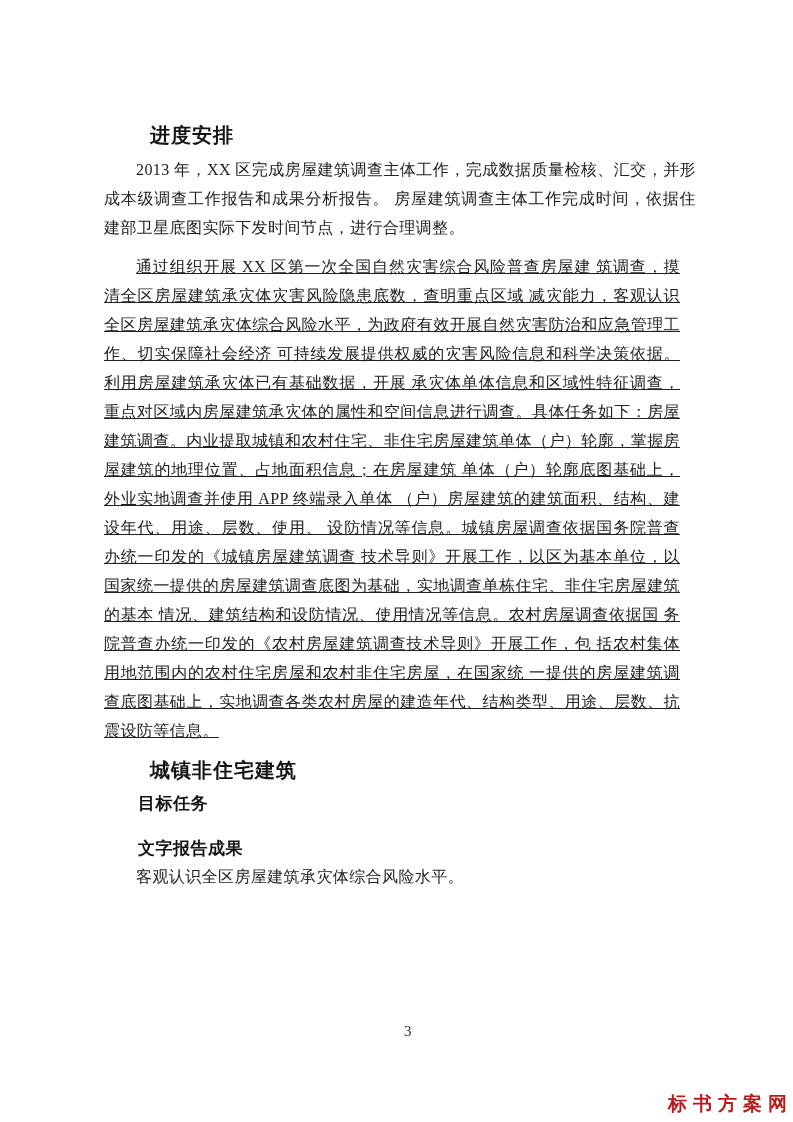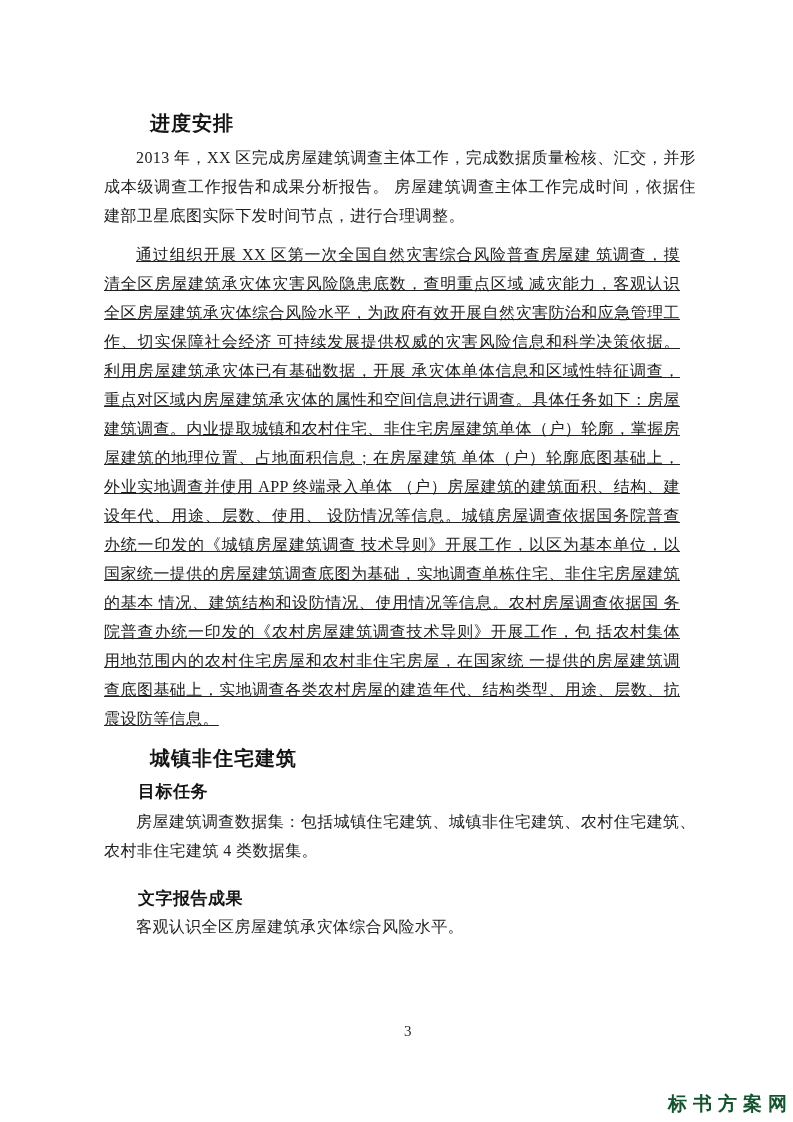--- a/index.html
+++ b/index.html
@@ -12,21 +12,21 @@
     width: 793px;
     height: 1122px;
     background: #ffffff;
     overflow: hidden;
     font-family: "Liberation Serif", "DejaVu Serif", serif;
     color: #212121;
   }
   .content {
     position: absolute;
     left: 104px;
-    top: 4px;
+    top: 16px;
     width: 592px;
     padding-top: 106px;
   }
   .h1 {
     font-family: "Liberation Sans", "DejaVu Sans", sans-serif;
     font-size: 20px;
     font-weight: bold;
     color: #141414;
     line-height: 26px;
     margin: 0 0 0 46px;
@@ -61,21 +61,21 @@
     top: 1023px;
     font-size: 15px;
     color: #2a2a2a;
     font-family: "Liberation Serif", "DejaVu Serif", serif;
   }
   .watermark {
     position: absolute;
     right: 6px;
     bottom: 8px;
     text-align: center;
-    color: #14532d;
+    color: #b91c1c;
     font-family: "Liberation Sans", "DejaVu Sans", sans-serif;
     font-weight: bold;
     line-height: 1.05;
   }
   .wm-cn {
     font-size: 19px;
     letter-spacing: 6px;
     margin-right: -6px; 
     display: block;
   }
@@ -94,21 +94,20 @@
 
     <div class="para">2013 年，XX 区完成房屋建筑调查主体工作，完成数据质量检核、汇交，并形成本级调查工作报告和成果分析报告。 房屋建筑调查主体工作完成时间，依据住建部卫星底图实际下发时间节点，进行合理调整。</div>
 
 
     <div class="para big">通过组织开展 XX 区第一次全国自然灾害综合风险普查房屋建 筑调查，摸清全区房屋建筑承灾体灾害风险隐患底数，查明重点区域 减灾能力，客观认识全区房屋建筑承灾体综合风险水平，为政府有效开展自然灾害防治和应急管理工作、切实保障社会经济 可持续发展提供权威的灾害风险信息和科学决策依据。利用房屋建筑承灾体已有基础数据，开展 承灾体单体信息和区域性特征调查，重点对区域内房屋建筑承灾体的属性和空间信息进行调查。具体任务如下：房屋建筑调查。内业提取城镇和农村住宅、非住宅房屋建筑单体（户）轮廓，掌握房屋建筑的地理位置、占地面积信息；在房屋建筑 单体（户）轮廓底图基础上，外业实地调查并使用 APP 终端录入单体 （户）房屋建筑的建筑面积、结构、建设年代、用途、层数、使用、 设防情况等信息。城镇房屋调查依据国务院普查办统一印发的《城镇房屋建筑调查 技术导则》开展工作，以区为基本单位，以国家统一提供的房屋建筑调查底图为基础，实地调查单栋住宅、非住宅房屋建筑的基本 情况、建筑结构和设防情况、使用情况等信息。农村房屋调查依据国 务院普查办统一印发的《农村房屋建筑调查技术导则》开展工作，包 括农村集体用地范围内的农村住宅房屋和农村非住宅房屋，在国家统 一提供的房屋建筑调查底图基础上，实地调查各类农村房屋的建造年代、结构类型、用途、层数、抗震设防等信息。</div>
 
     <div class="h1 mt-sec3">城镇非住宅建筑</div>
 
     <div class="h2">目标任务</div>
 
-    <div class="para after-h2">房屋建筑调查数据集：包括城镇住宅建筑、城镇非住宅建筑、农村住宅建筑、农村非住宅建筑 4 类数据集。</div>
 
     <div class="h2 mt-small">文字报告成果</div>
 
     <div class="para last">客观认识全区房屋建筑承灾体综合风险水平。</div>
 
   </div>
 
   <div class="page-number">3</div>
 
   <div class="watermark">

